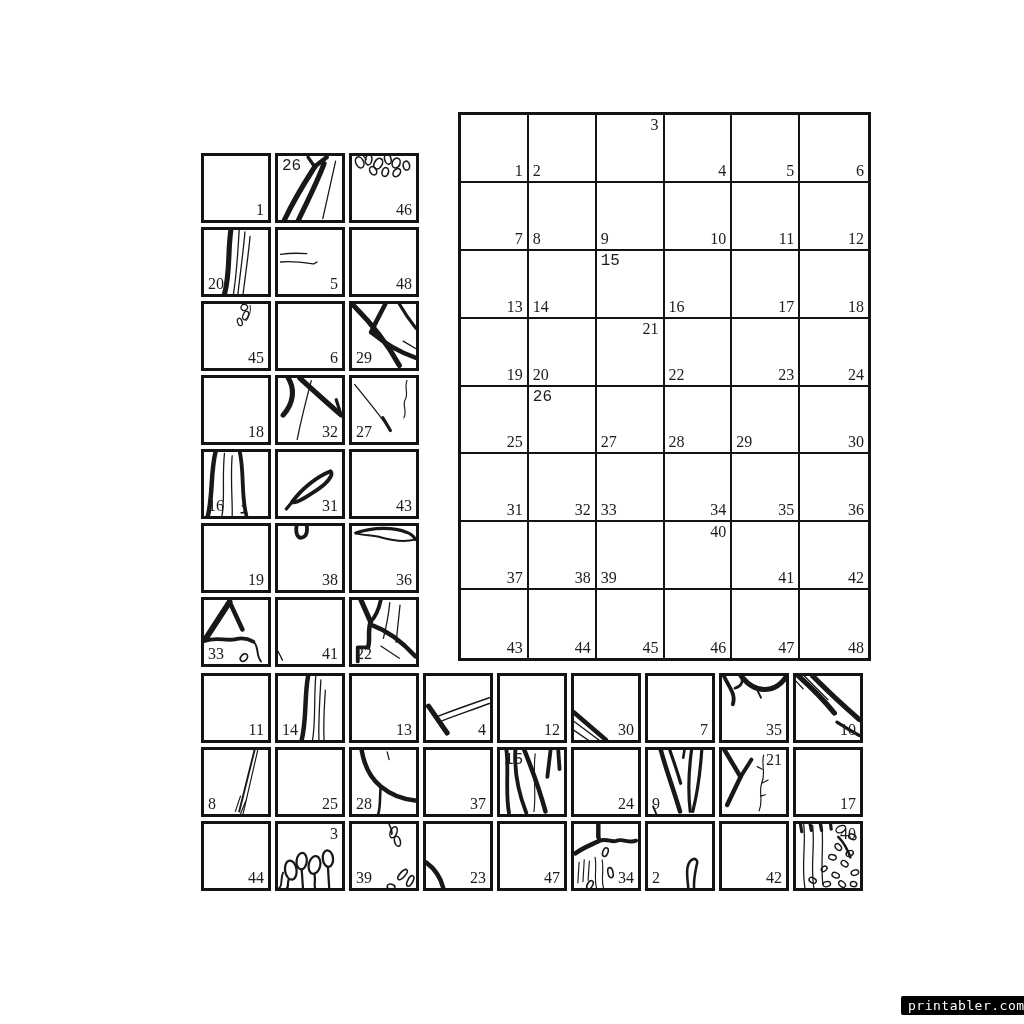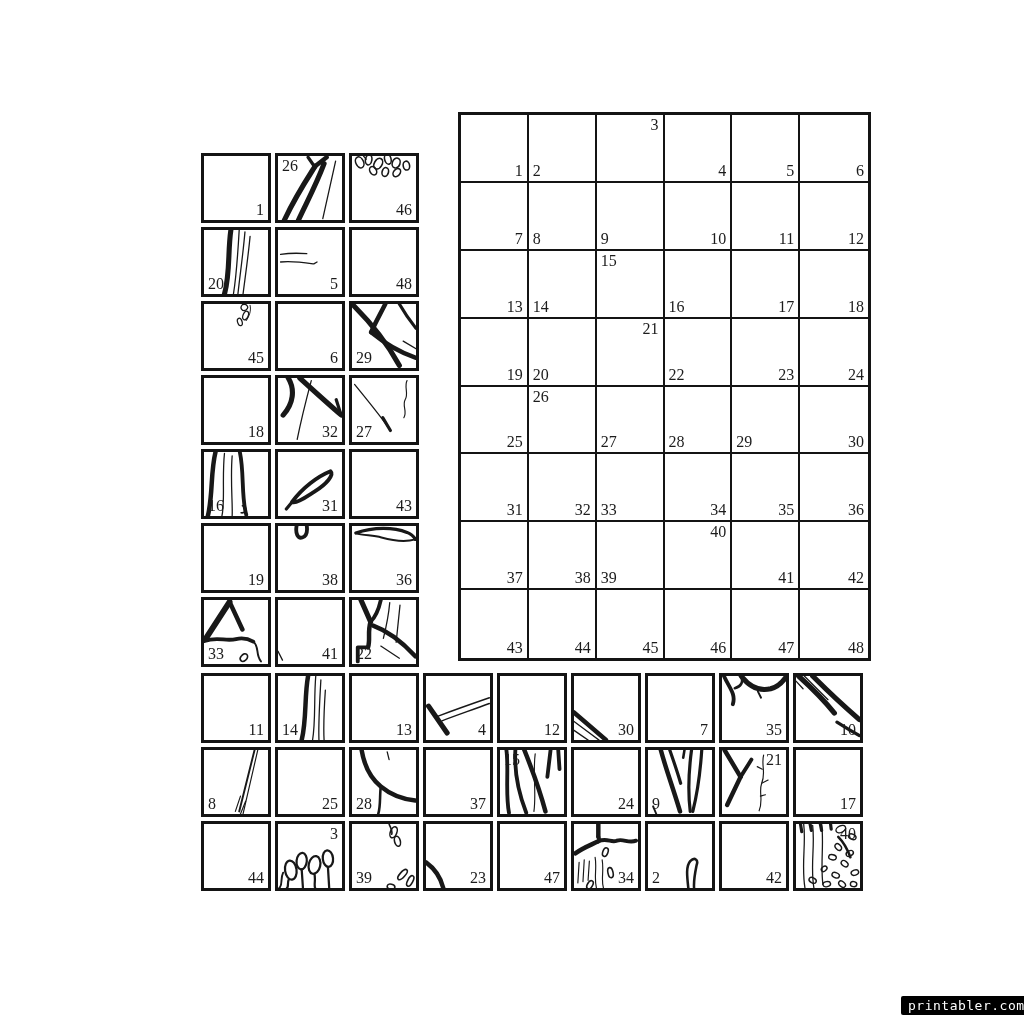--- a/index.html
+++ b/index.html
@@ -15,21 +15,21 @@
   .tile{
     position:relative;border:3px solid #141414;background:#ffffff;
     box-sizing:border-box;overflow:hidden;
   }
   .tile svg.art{position:absolute;left:0;top:0;width:100%;height:100%;}
   .tile svg.art path,.tile svg.art ellipse{stroke:#181818;fill:none;stroke-linecap:round;stroke-linejoin:round;}
   
   .num{position:absolute;font-size:16px;line-height:1;color:#1c1c1c;background:transparent;}
   .num.br{right:4px;bottom:2px;}
   .num.bl{left:4px;bottom:2px;}
-  .num.tl{left:4px;top:2px;}
+  .num.tl{left:4px;top:2px;font-family:Liberation Mono, monospace;}
   .num.tr{right:4px;top:2px;}
   
   #main-grid{
     position:absolute;left:458px;top:112px;width:413px;height:549px;
     border:3px solid #141414;box-sizing:border-box;background:#ffffff;
     display:grid;grid-template-columns:repeat(6,1fr);grid-template-rows:repeat(8,1fr);
   }
   .cell{position:relative;border-right:2px solid #141414;border-bottom:2px solid #141414;}
   .cell.last-col{border-right:none;}
   .cell.last-row{border-bottom:none;}

